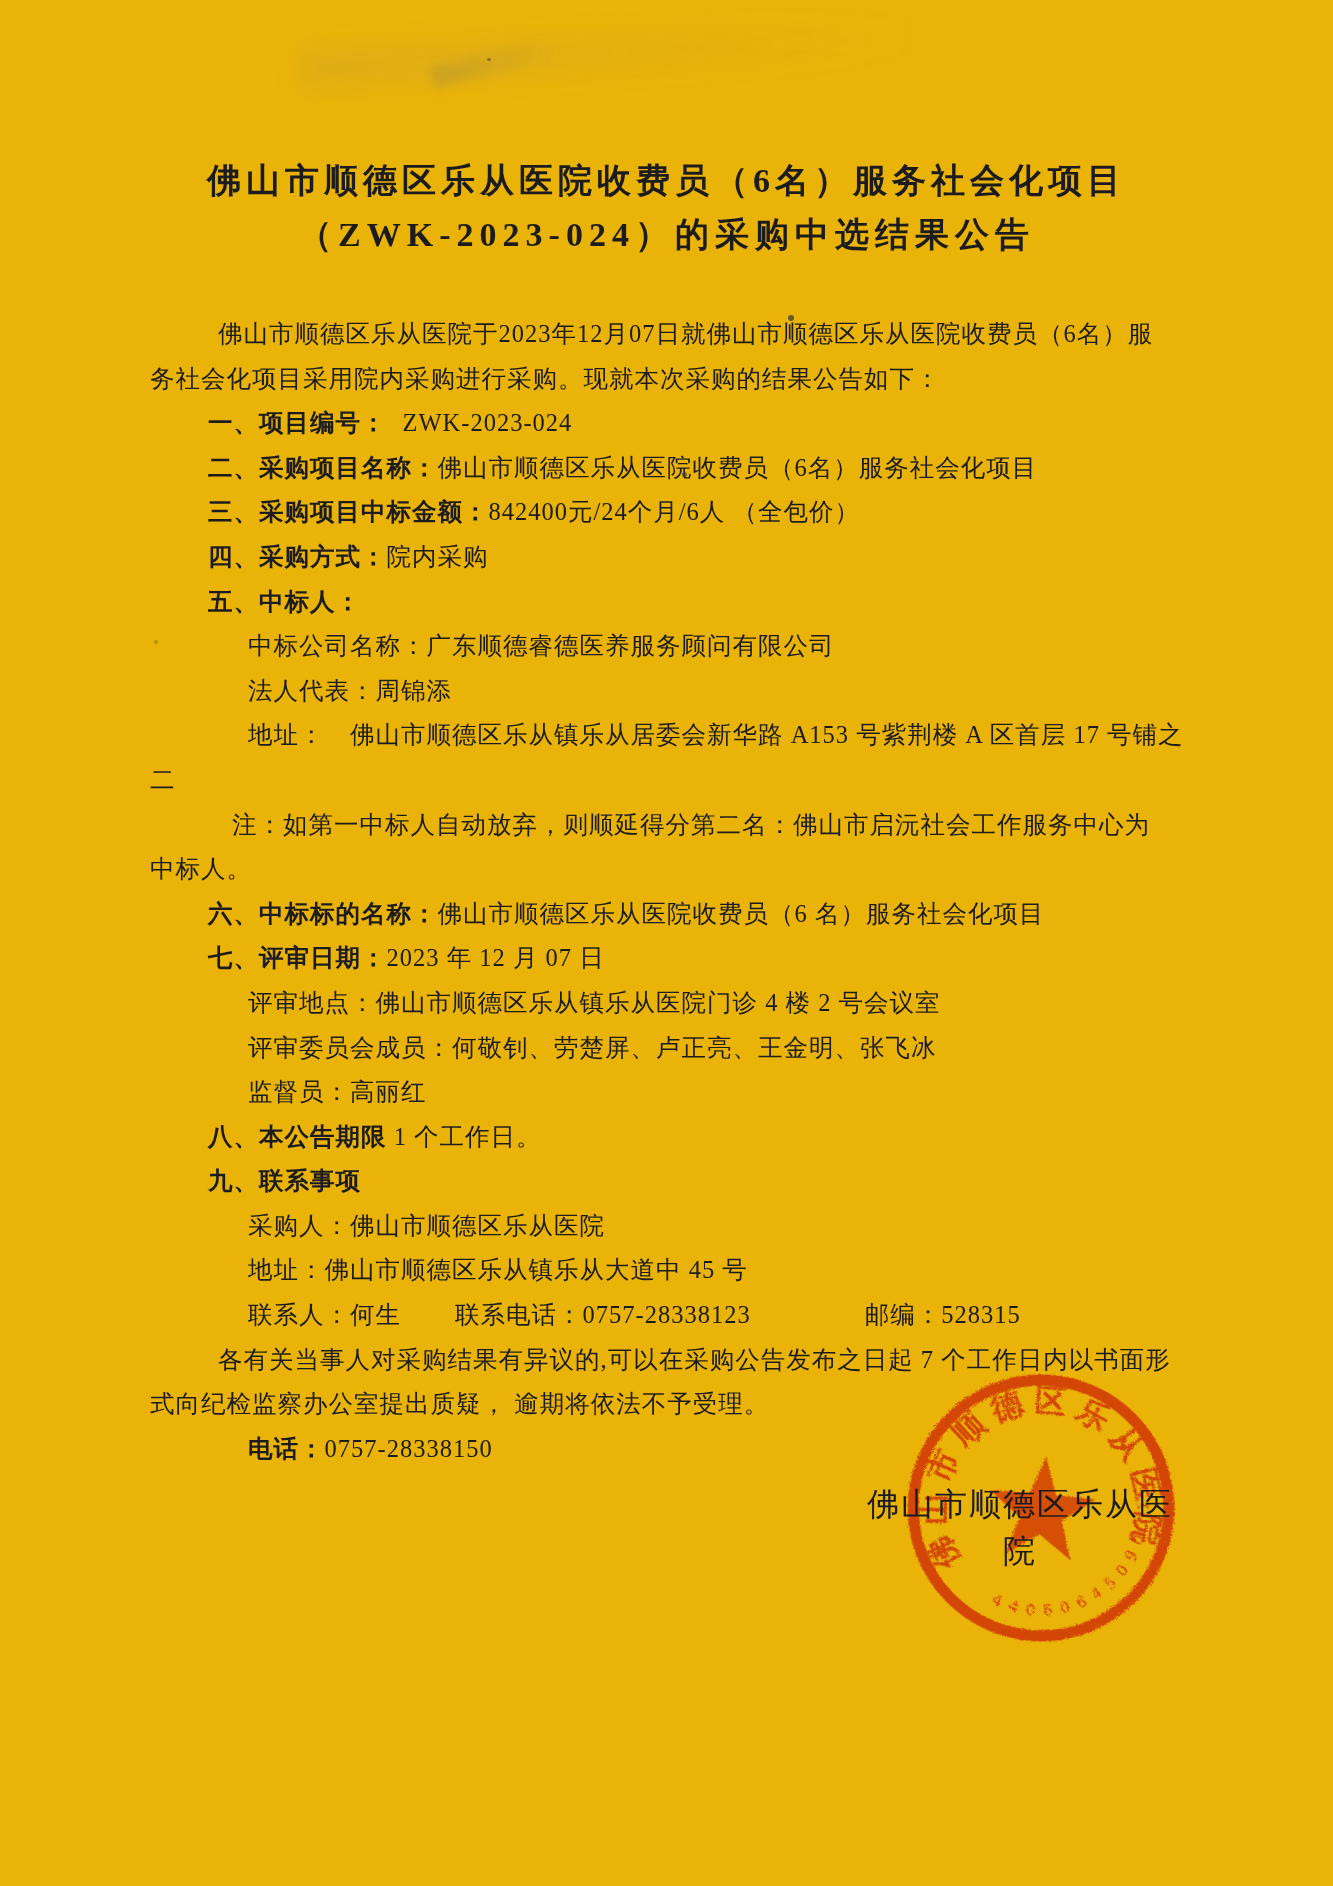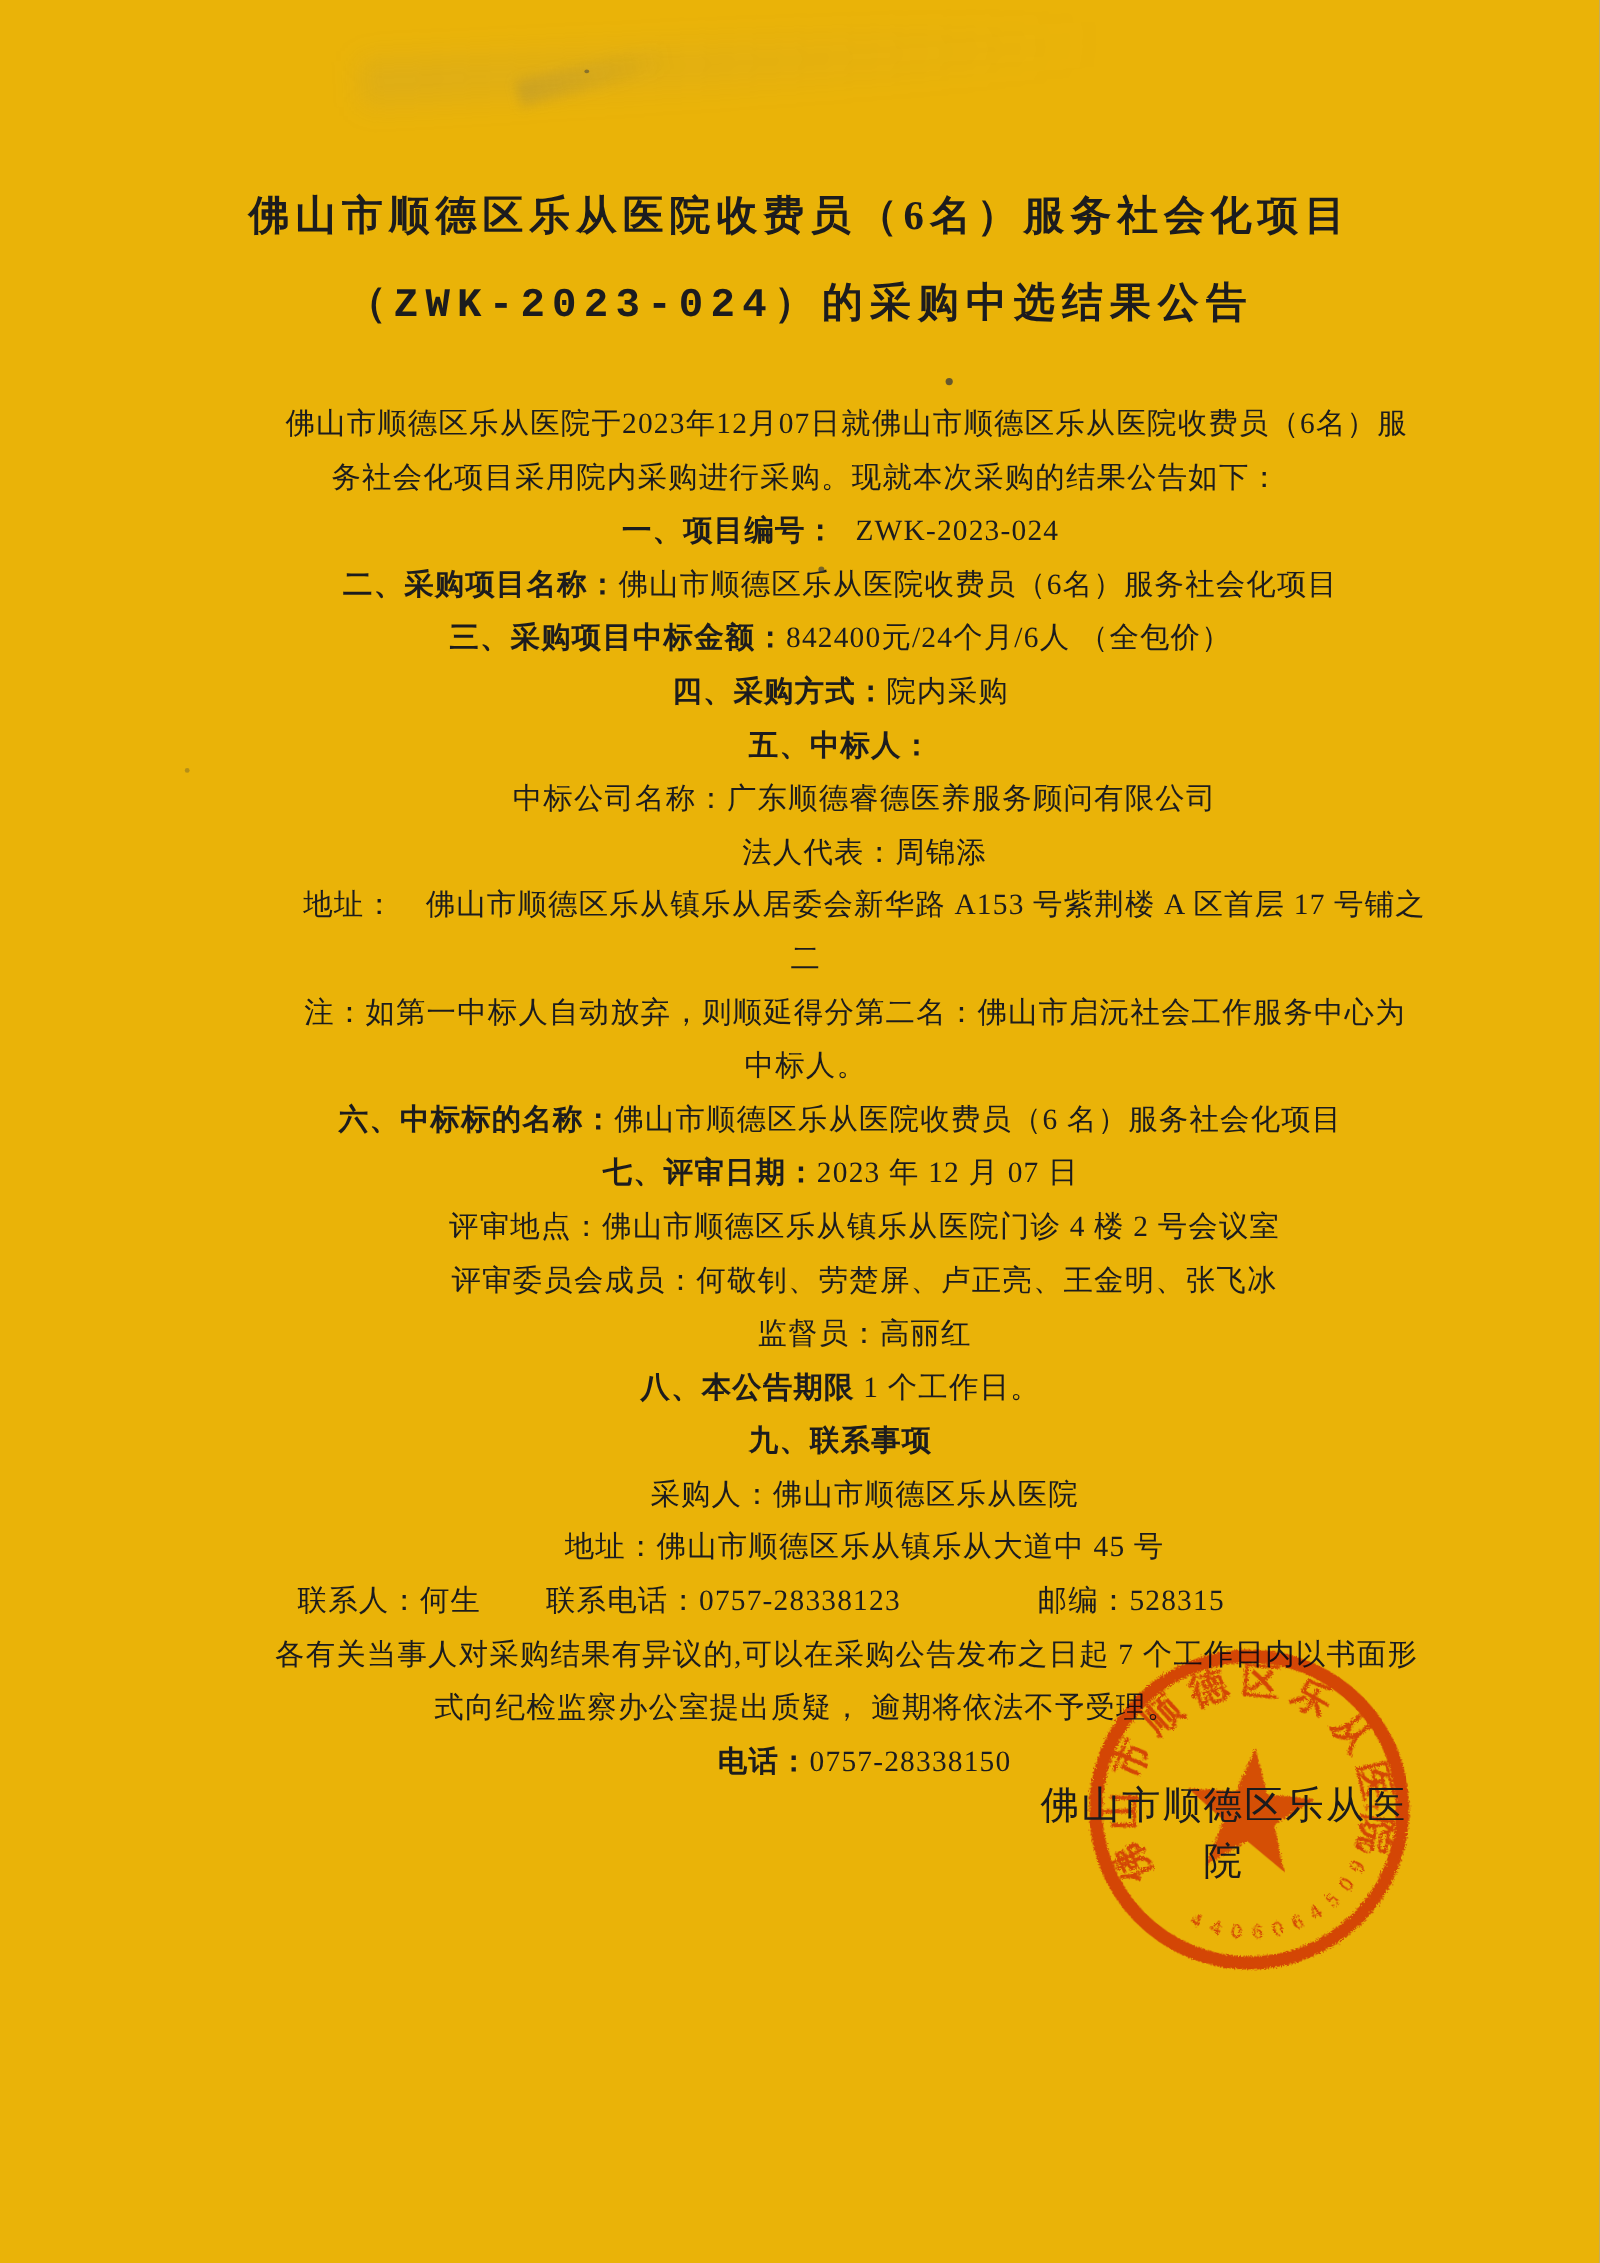--- a/index.html
+++ b/index.html
@@ -24,28 +24,28 @@
   .speck-1{left:487px;top:58px;width:4px;height:3px;opacity:.5;}
   .speck-2{left:788px;top:315px;width:6px;height:6px;}
   .speck-3{left:682px;top:472px;width:5px;height:5px;opacity:.65;}
   .speck-4{left:154px;top:640px;width:4px;height:4px;opacity:.3;}
 
   .title{
     text-align:center;font-weight:700;
     font-size:34px;line-height:40px;letter-spacing:5px;margin:0;
   }
   .title1{padding-top:161px;}
-  .title2{margin-top:34px;letter-spacing:6px;font-family:Liberation Mono, monospace;}
+  .title2{margin-top:14px;letter-spacing:6px;}
 
   .body{
     margin:57px 140px 0 150px;
     font-size:24.5px;
     letter-spacing:1px;
   }
-  .line{height:44.6px;line-height:44.6px;white-space:nowrap;text-align:center;}
+  .line{height:44.6px;line-height:44.6px;white-space:nowrap;}
   .ind1{padding-left:68px;}   
   .indN{padding-left:58px;}   
   .ind2{padding-left:98px;}   
   .ind3{padding-left:82px;}   
   .lbl{font-weight:700;}
   .sp{margin-left:16px;}
   .contact-row{display:flex;}
   .contact-row .c2{margin-left:54px;}
   .contact-row .c3{margin-left:114px;}
 

